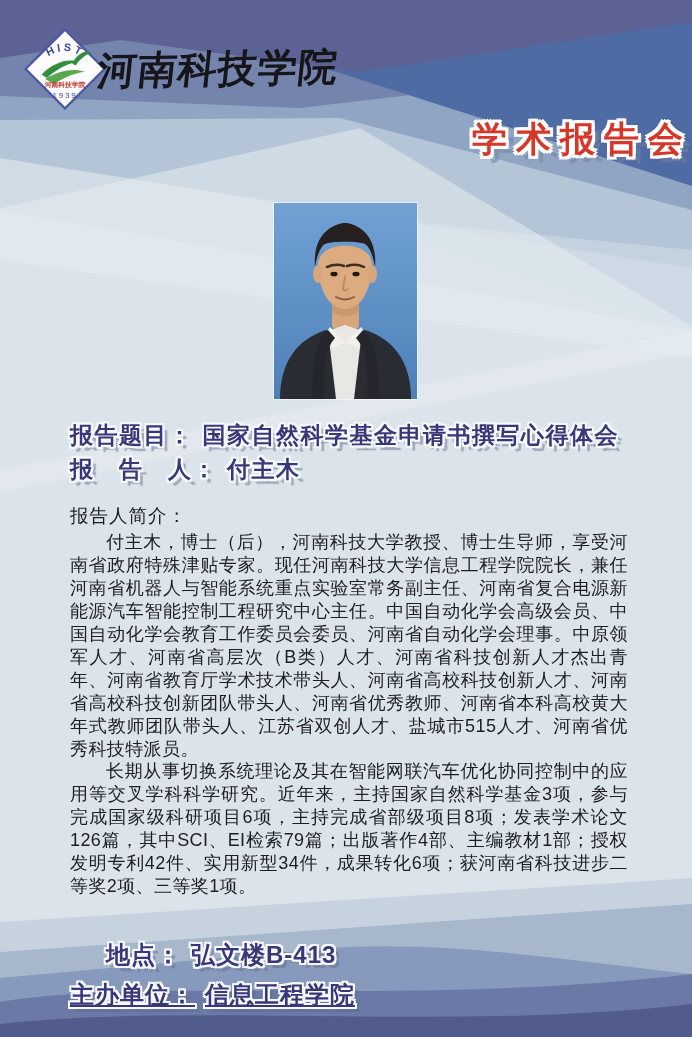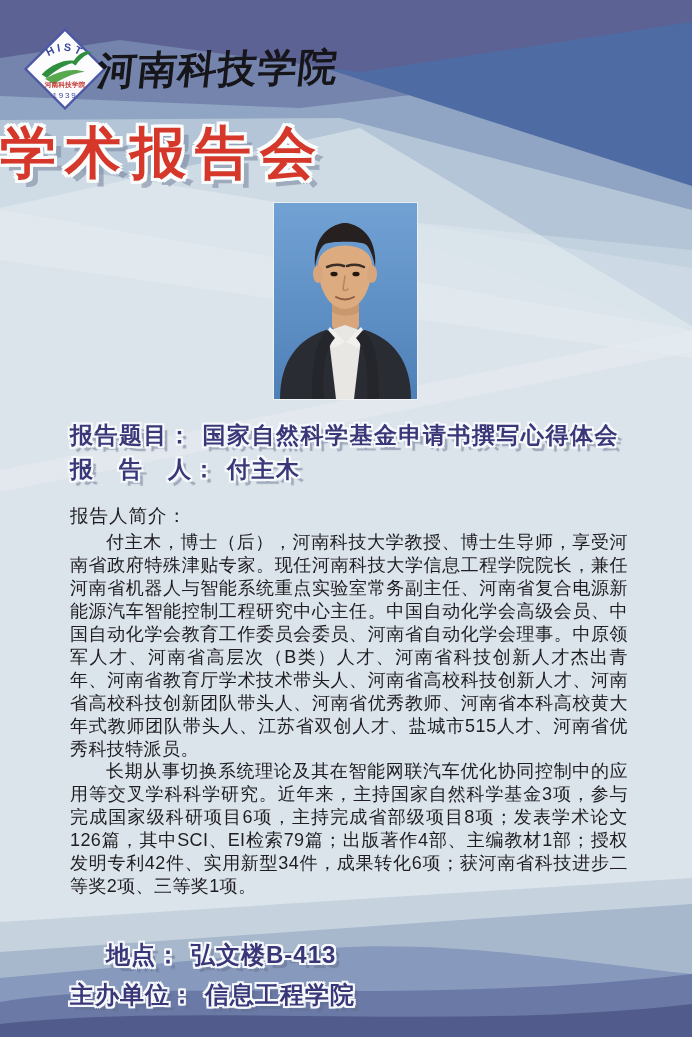--- a/index.html
+++ b/index.html
@@ -17,22 +17,22 @@
   .school-name{
     left:98px;top:42px;width:260px;
     font-family:"Liberation Serif","DejaVu Serif",serif;
     font-size:39px;font-weight:900;color:#15151a;
     letter-spacing:1px;transform:skewX(-7deg) rotate(-1deg);
     white-space:nowrap;
   }
 
   
   .title{
-    left:0;top:116px;width:692px;text-align:left;
-    font-size:56px;font-weight:bold;letter-spacing:9px;margin:0;
+    left:0;top:116px;width:692px;text-align:right;
+    font-size:35px;font-weight:bold;letter-spacing:9px;margin:0;
     color:#d5382b;
     text-shadow:
       -3px -3px 0 #fbfdfd, 0 -3px 0 #fbfdfd, 3px -3px 0 #fbfdfd,
       -3px 0 0 #fbfdfd,                     3px 0 0 #fbfdfd,
       -3px 3px 0 #fbfdfd, 0 3px 0 #fbfdfd,  3px 3px 0 #fbfdfd,
       8px 7px 0 rgba(118,132,156,.55);
   }
 
   
   .photo{left:274px;top:203px;width:143px;height:196px;box-shadow:0 0 0 1px rgba(255,255,255,.5);}
@@ -57,21 +57,21 @@
     left:70px;width:558px;margin:0;
     font-size:18px;line-height:23px;color:#1e1e22;
     text-align:justify;text-indent:2em;letter-spacing:.4px;
   }
   .bio-p1{top:531px;}
   .bio-p2{top:760px;}
 
   
   .time-line{left:70px;top:899px;font-size:24px;letter-spacing:1px;}
   .venue-line{left:70px;top:939px;font-size:24px;letter-spacing:1px;margin-left:36px;}
-  .organizer-line{left:70px;top:979px;font-size:24px;letter-spacing:1px;}
+  .organizer-line{left:70px;top:979px;font-size:24px;letter-spacing:1px;text-decoration:underline;}
 </style>
 </head>
 <body>
 
 <div class="poster">
 
   <svg class="bg" viewBox="0 0 692 1037" preserveAspectRatio="none" aria-hidden="true">
     <rect x="0" y="0" width="692" height="1037" fill="#dce4eb"></rect>
 
     <polygon points="0,0 692,0 692,330 0,210" fill="#cfdbe5"></polygon>

